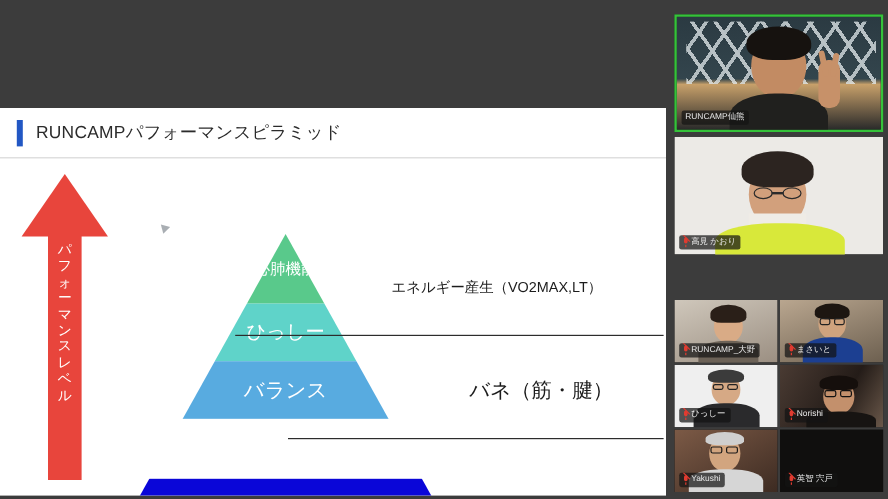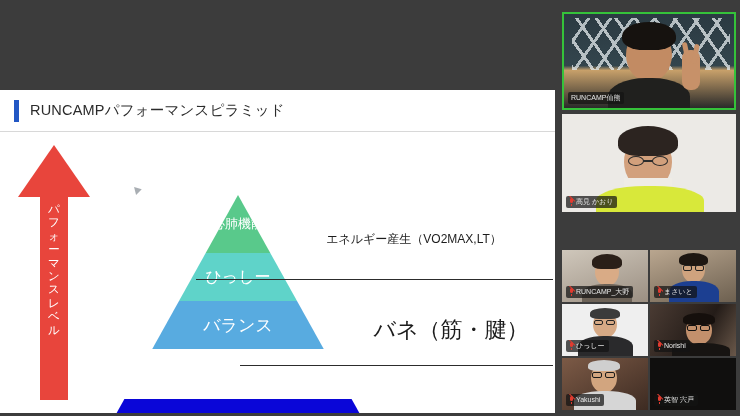--- a/index.html
+++ b/index.html
@@ -70,21 +70,21 @@
     position:absolute; inset:0;
     clip-path:polygon(50% 0%, 100% 100%, 0% 100%);
   }
 
   
   .rt-label {
     position:absolute; color:#1c1c1c; text-align:center;
     white-space:pre-line; line-height:1.32;
   }
   #rt0 { left:276px; top:142px; width:276px; font-size:12px; }
-  #rt1 { left:346px; top:225px; width:210px; font-size:22px; }
+  #rt1 { left:346px; top:225px; width:210px; font-size:17px; }
   #rt2 { left:346px; top:296px; width:210px; font-size:17.5px; }
   .divider {
     position:absolute; height:1px; background:#2c2c2c;
   }
   #dv0 { left:196px; top:189px; width:357px; }
   #dv1 { left:240px; top:275px; width:313px; }
 
   
   #tiles { position:absolute; right:0; top:0; width:182px; height:416px; }
   .tile { position:absolute; overflow:hidden; background:#1b1b1b; }

